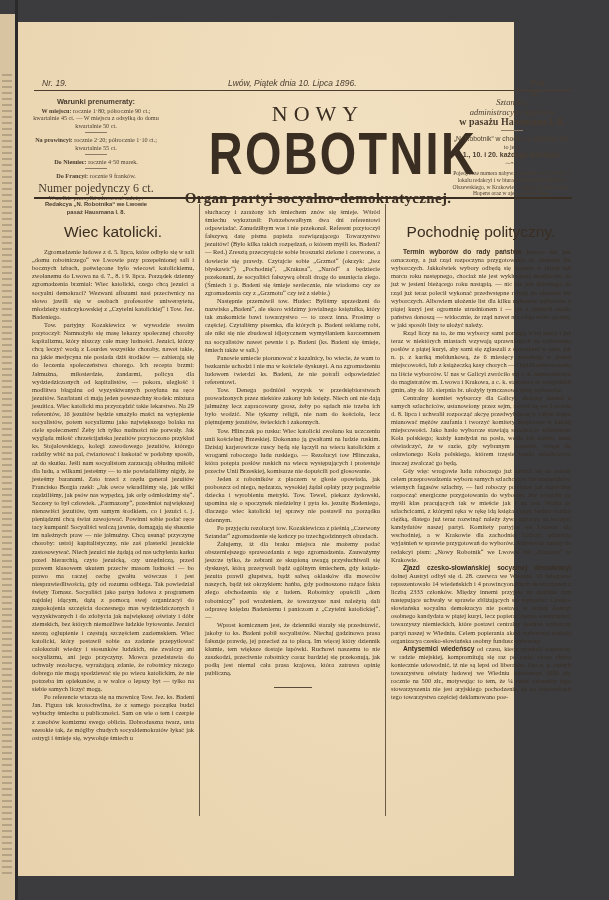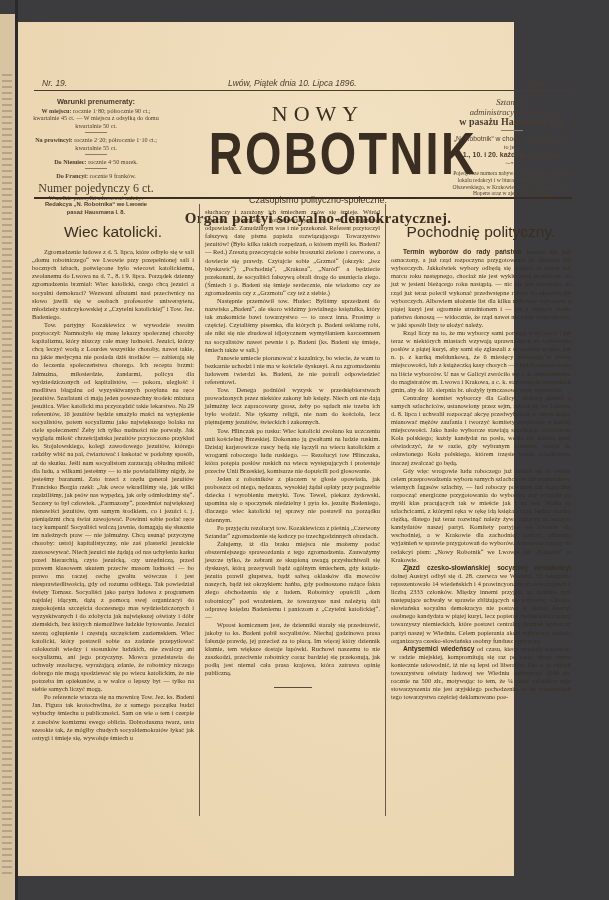--- a/index.html
+++ b/index.html
@@ -54,21 +54,20 @@
     <div class="sep"></div>
     <div><span class="b">Do Francyi:</span> <span>rocznie 9 franków.</span></div>
     <div style="font-size:12px;line-height:11px;margin-top:3px;">Numer pojedynczy 6 ct.</div>
     <div>Wszelkie przesyłki adresować należy:</div>
     <div class="b" style="font-family:'Liberation Sans',sans-serif;font-size:5.8px;padding:0 8px;">Redakcya „N. Robotnika“ we Lwowie pasaż Hausmana l. 8.</div>
   </div>
 
   <div class="masthead">
     <div class="nowy">NOWY</div>
     <div class="robotnik">ROBOTNIK</div>
-    <div class="sub1">Czasopismo polityczno-społeczne.</div>
     <div class="sub2">Organ partyi socyalno-demokratycznej.</div>
   </div>
 
   <div class="box" style="left:428px;top:75px;width:132px;">
     <div class="it">Sztandar,</div>
     <div class="it">administracya i katolicki</div>
     <div class="b" style="font-size:10px;line-height:10px;margin-top:0;">w pasażu Hausmana l. 8.</div>
     <div class="sep"></div>
     <div style="font-family:'Liberation Sans',sans-serif;font-size:6.8px;line-height:9px;">„N. Robotnik“ w chodzi co dziesięć dni,</div>
     <div>to jest:</div>

